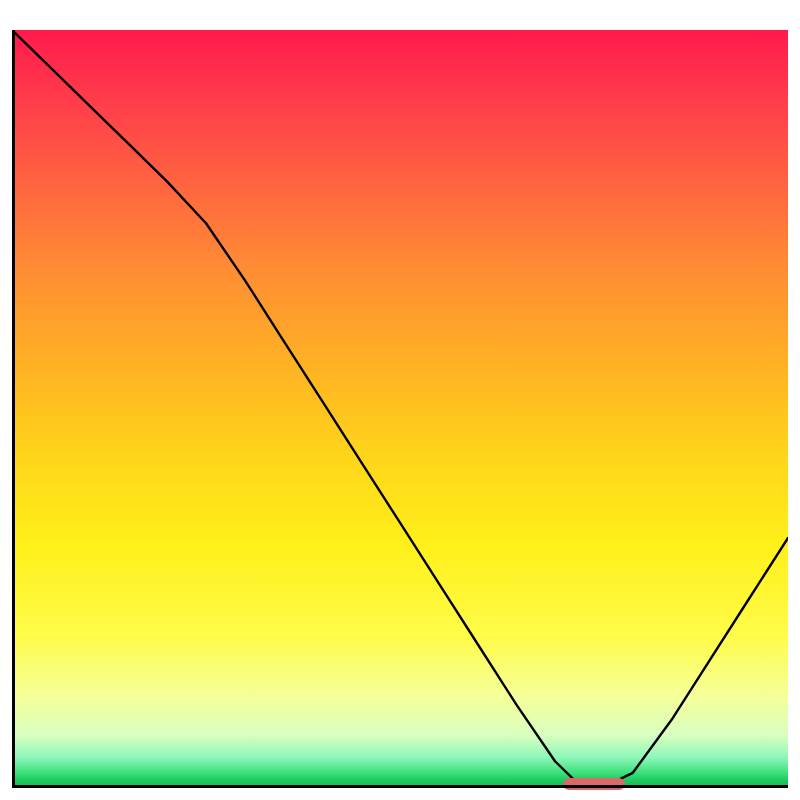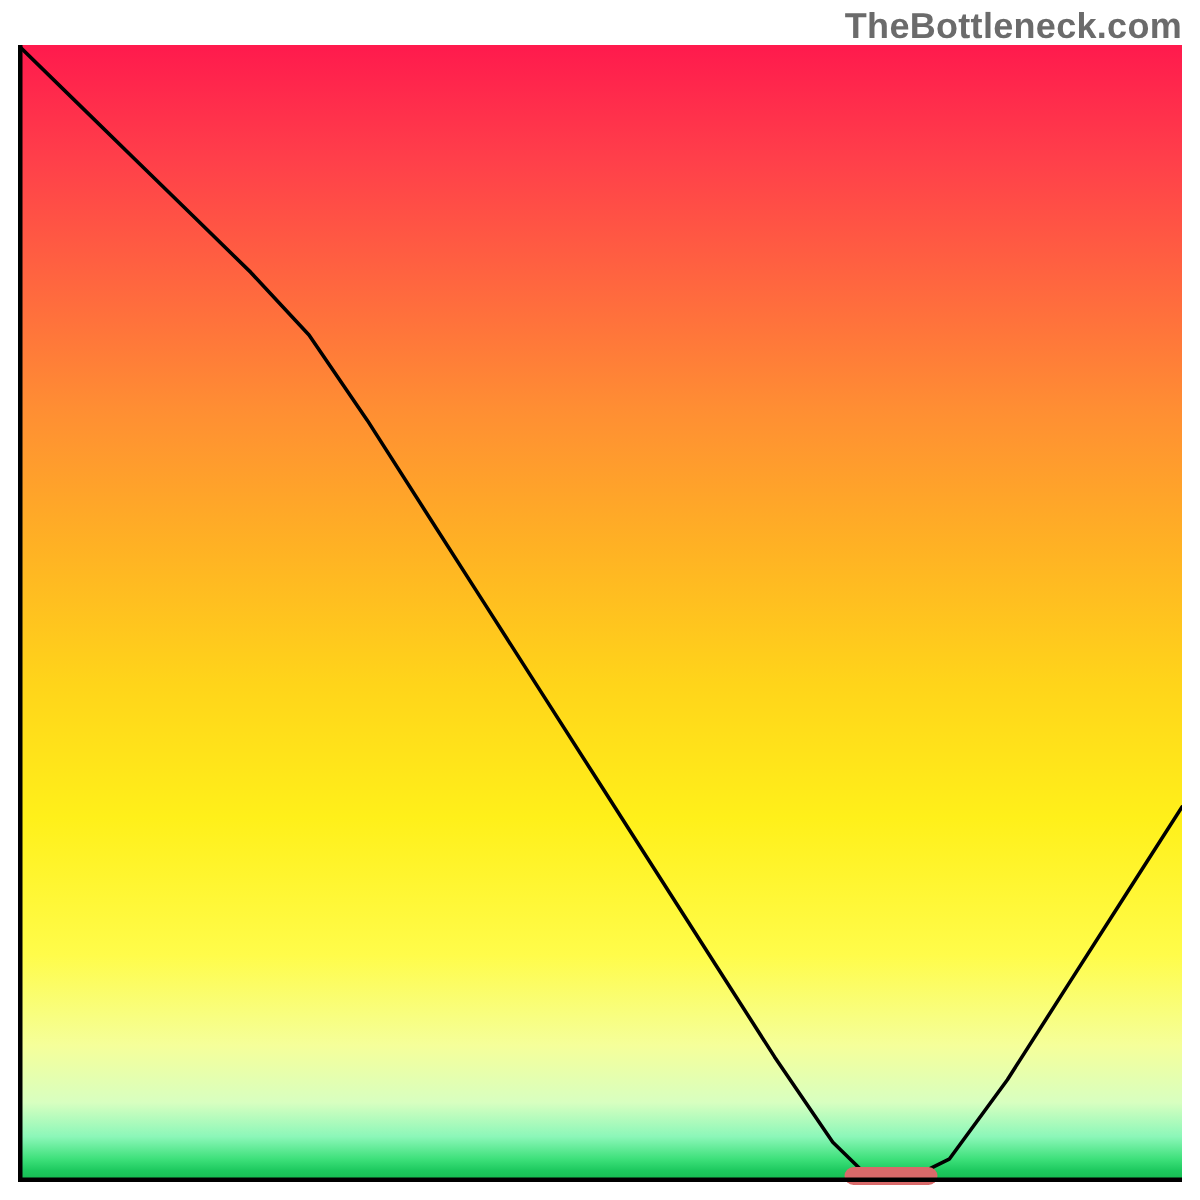--- a/index.html
+++ b/index.html
@@ -78,21 +78,20 @@
     position: absolute;
     height: 12px;
     background: #d96a6a;
     border-radius: 6px;
   }
 </style>
 </head>
 <body>
 
 <div class="container">
-  <div class="watermark">TheBottleneck.com</div>
 
   <div class="plot-area">
     <div class="gradient"></div>
 
     <svg class="curve" viewBox="0 0 776 758" preserveAspectRatio="none">
       <path id="curve-path" fill="none" stroke="#000000" stroke-width="2.4" stroke-linejoin="round" stroke-linecap="round" d="M 0.0 0.0 L 38.8 37.9 L 77.6 75.8 L 116.4 113.7 L 155.2 151.6 L 194.0 193.3 L 232.8 250.1 L 271.6 310.8 L 310.4 371.4 L 349.2 432.1 L 388.0 492.7 L 426.8 553.3 L 465.6 614.0 L 504.4 674.6 L 543.2 731.5 L 566.5 754.2 L 597.5 754.2 L 620.8 742.8 L 659.6 689.8 L 698.4 629.1 L 737.2 568.5 L 776.0 507.9"></path>
     </svg>
 
     <div id="marker" class="marker" style="left: 550.96px; width: 62.08px; top: 748.21px; background: rgb(217, 106, 106);"></div>
 

